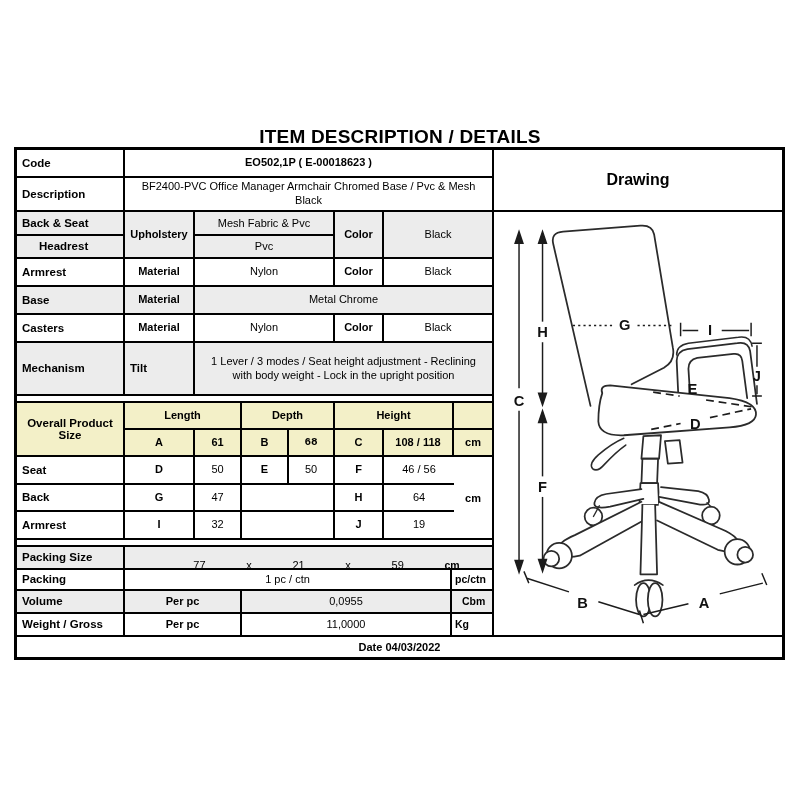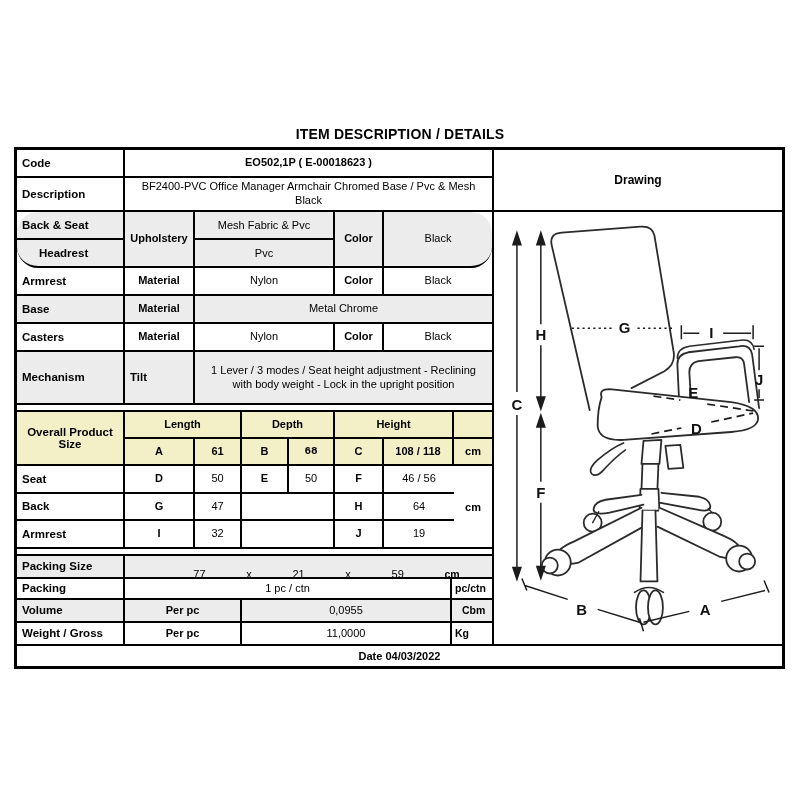--- a/index.html
+++ b/index.html
@@ -8,33 +8,33 @@
     --line: #000000;
   }
   html,body{margin:0;padding:0;}
   body{
     width:800px;height:800px;background:#ffffff;
     font-family:"Liberation Sans", sans-serif;color:#000;
     position:relative;overflow:hidden;
   }
   .page-title{
     position:absolute;top:126px;left:0;width:800px;
-    text-align:center;font-size:14px;font-weight:bold;letter-spacing:.2px;
+    text-align:center;font-size:19px;font-weight:bold;letter-spacing:.2px;
   }
   .sheet{
     position:absolute;top:147px;left:14px;width:771px;
     border:3px solid var(--line);box-sizing:border-box;background:#fff;
   }
   .main-row{display:flex;}
   .left-table{width:477px;border-right:2px solid var(--line);box-sizing:border-box;}
   .right-col{flex:1;display:flex;flex-direction:column;}
   .drawing-header{
     height:62px;border-bottom:2px solid var(--line);box-sizing:border-box;
     display:flex;align-items:center;justify-content:center;
-    font-weight:bold;font-size:12px;
+    font-weight:bold;font-size:16px;
   }
   .drawing-area{flex:1;position:relative;}
   .drawing-area svg{position:absolute;inset:0;}
 
   .trow{display:flex;border-bottom:2px solid var(--line);box-sizing:border-box;align-items:stretch;}
   .trow.last{border-bottom:none;}
   .spacer{height:5px;border-bottom:2px solid var(--line);background:#fff;}
   .cell{
     border-right:2px solid var(--line);box-sizing:border-box;
     display:flex;align-items:center;justify-content:center;
@@ -92,21 +92,21 @@
       <div class="trow h28">
         <div class="cell lab w-lab">Code</div>
         <div class="cell end b w-val-wide">EO502,1P ( E-00018623 )</div>
       </div>
 
       <div class="trow h34">
         <div class="cell lab w-lab">Description</div>
         <div class="cell end w-val-wide" style="padding:0 14px;">BF2400-PVC Office Manager Armchair Chromed Base / Pvc &amp; Mesh Black</div>
       </div>
 
-      <div class="band gray" style="height:56px;border-radius:21px;">
+      <div class="band gray" style="height:47px;">
         <div class="stack w-lab" style="border-right:2px solid var(--line);box-sizing:border-box;">
           <div class="sub divider lab" style="font-size:11.5px;padding-left:5px;">Back &amp; Seat</div>
           <div class="sub lab" style="font-size:11.5px;padding-left:22px;font-weight:bold;">Headrest</div>
         </div>
         <div class="cell b w-c2">Upholstery</div>
         <div class="stack w-c3" style="border-right:2px solid var(--line);box-sizing:border-box;">
           <div class="sub divider ctr" style="font-size:11px;">Mesh Fabric &amp; Pvc</div>
           <div class="sub ctr" style="font-size:11px;">Pvc</div>
         </div>
         <div class="cell b w-c4">Color</div>

